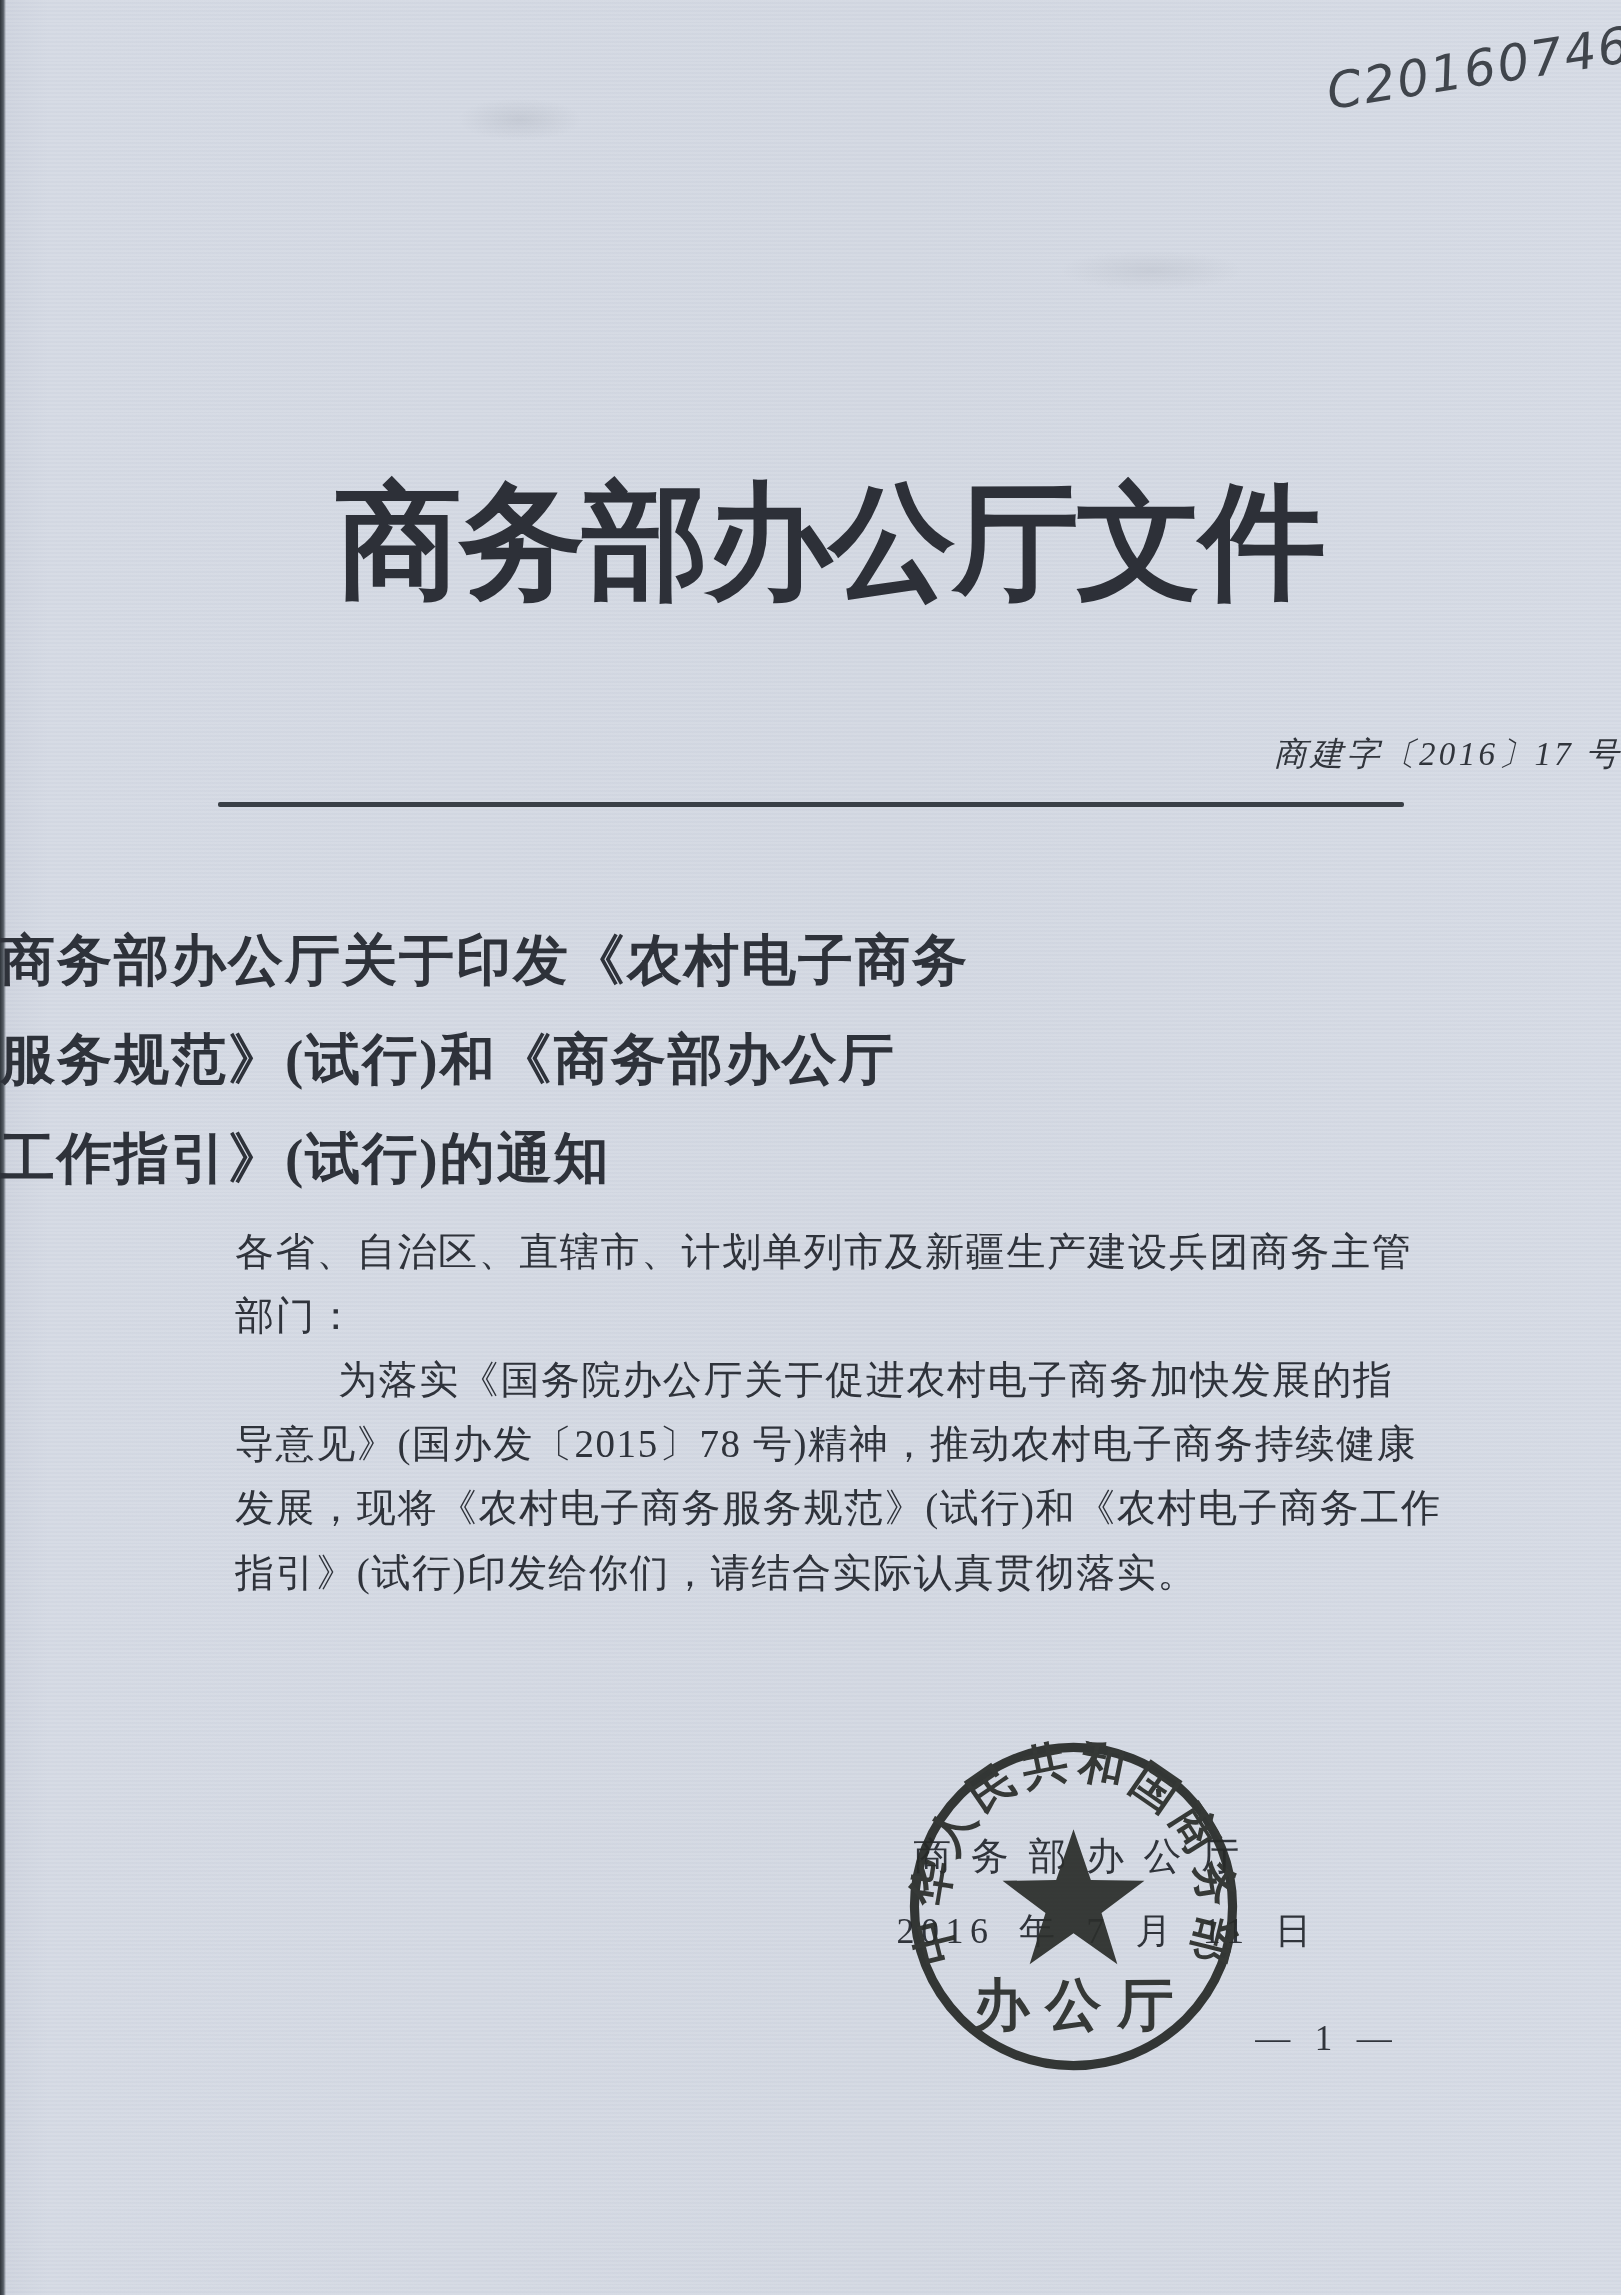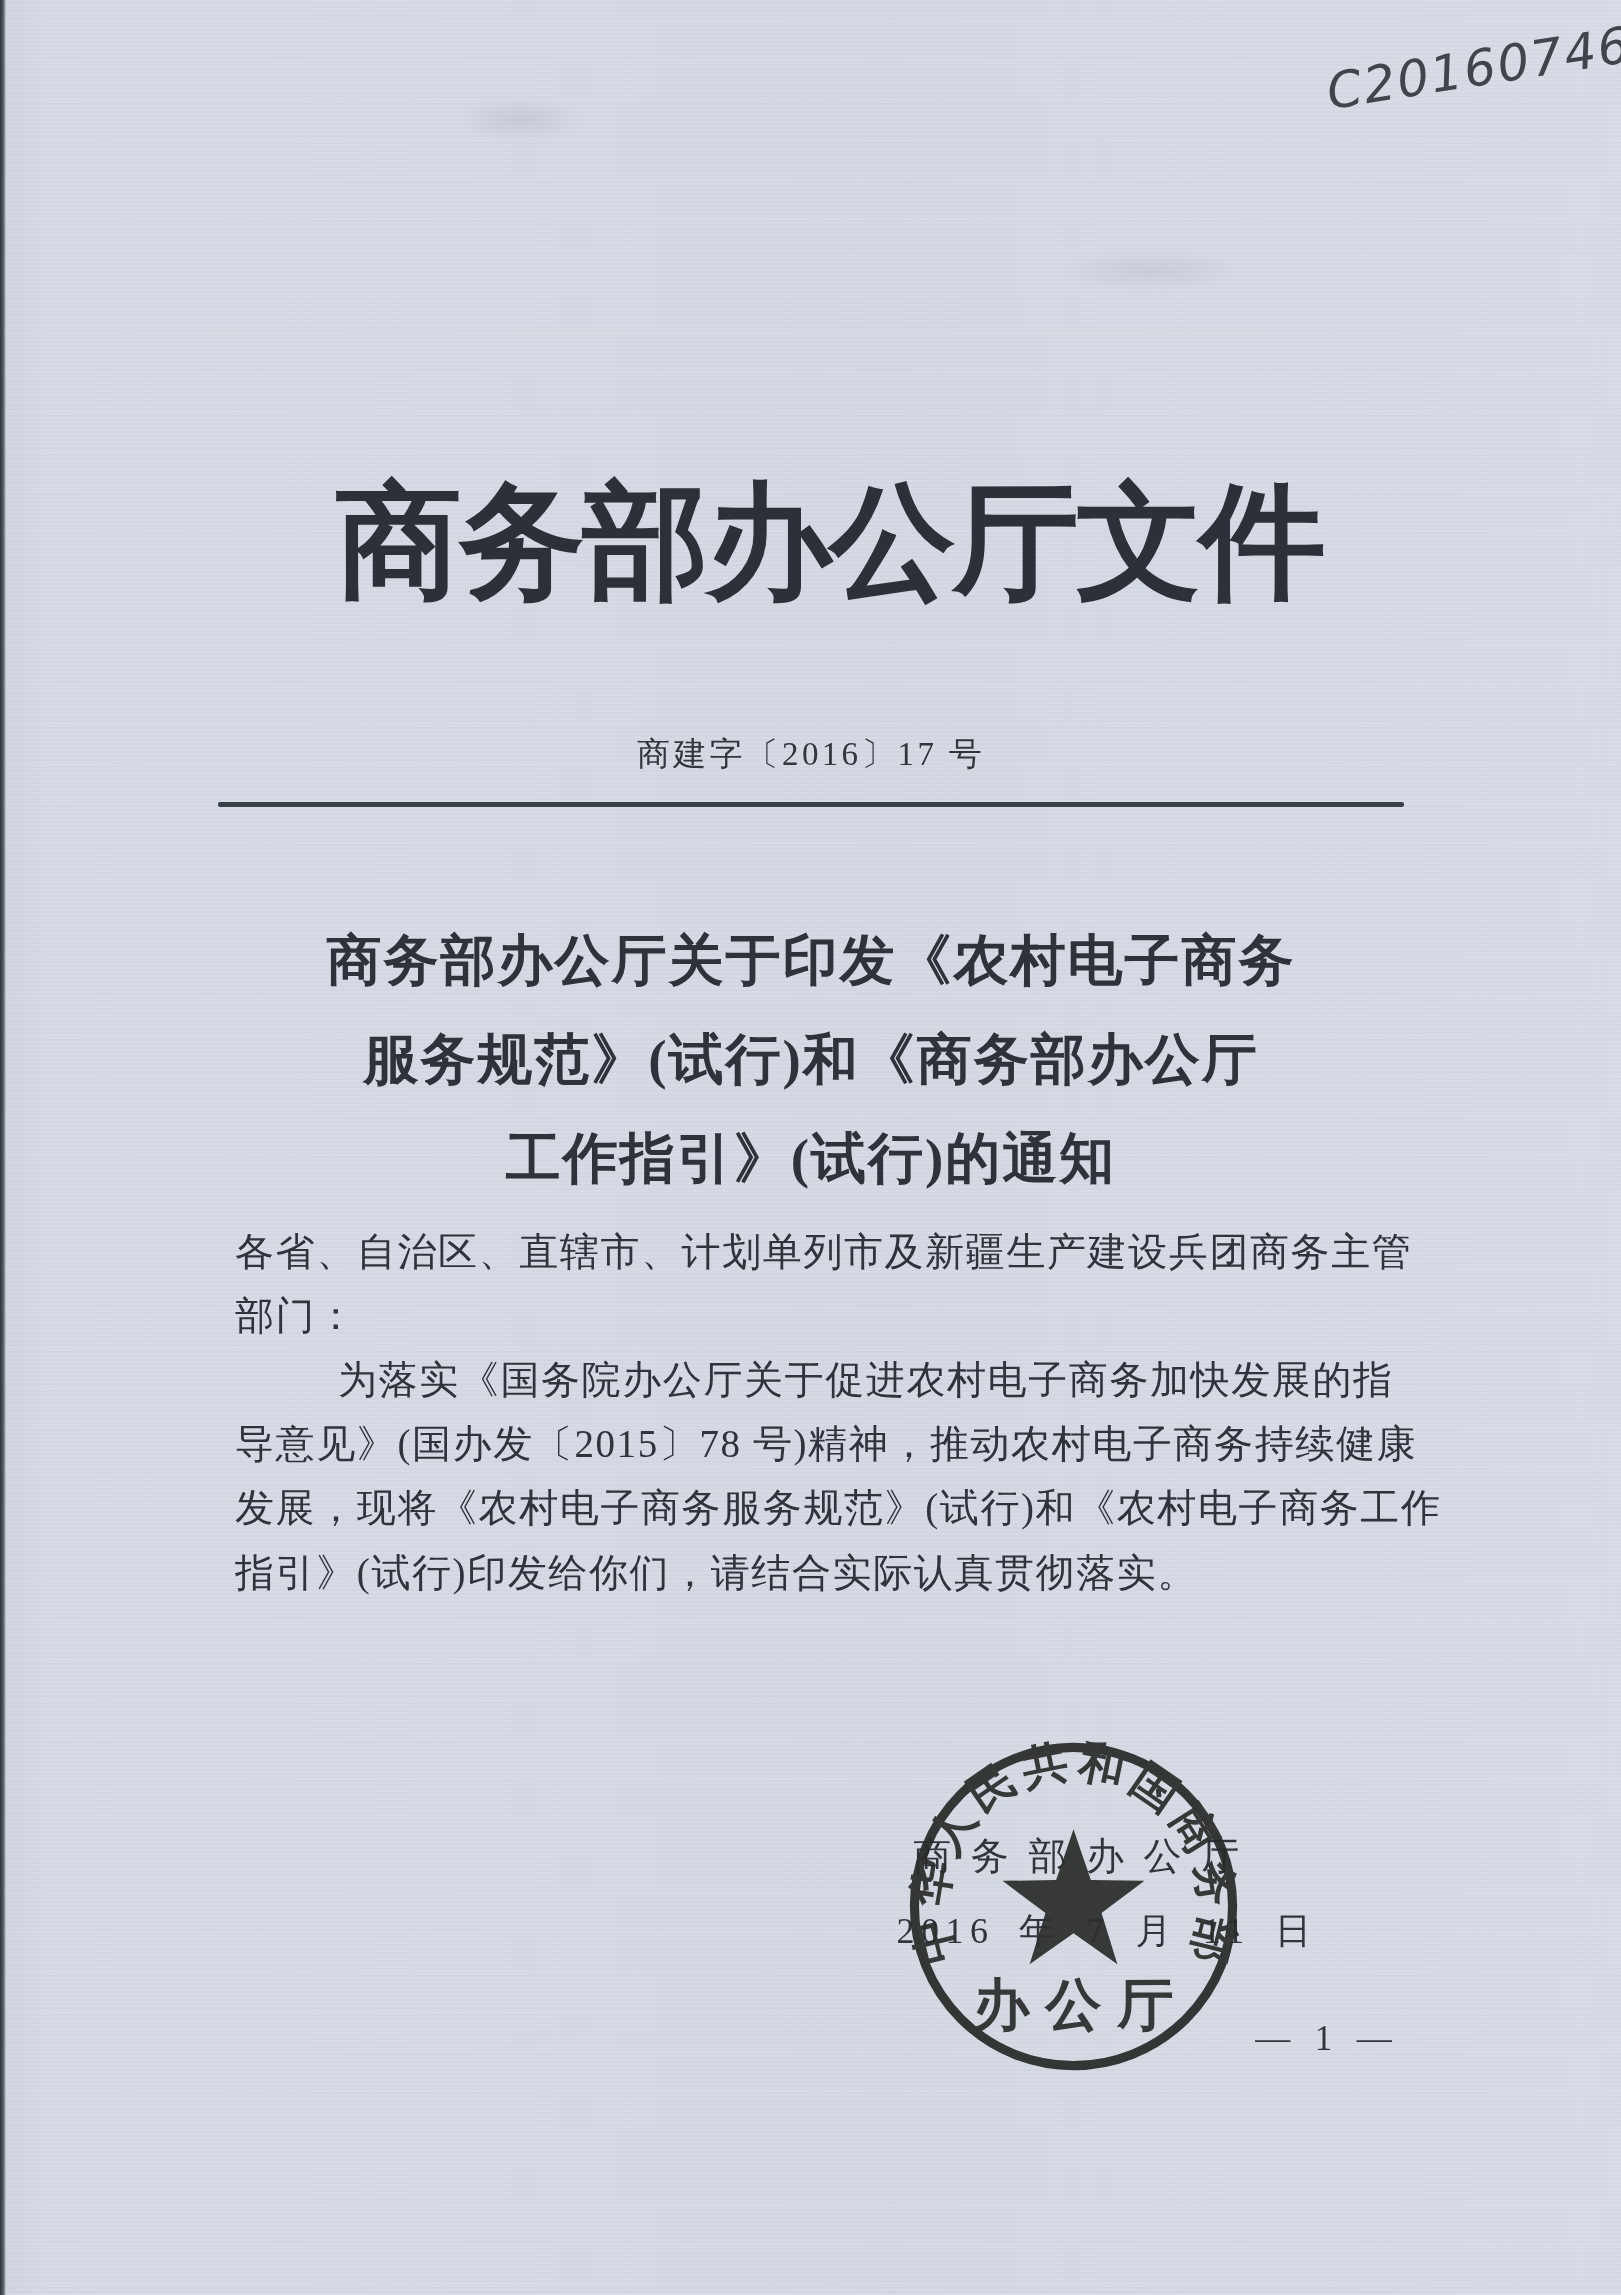--- a/index.html
+++ b/index.html
@@ -31,30 +31,31 @@
   }
   .org-title{
     position:absolute;top:459px;left:0;width:100%;
     text-align:center;font-size:126px;font-weight:700;
     letter-spacing:-2.6px;color:#2d3038;
     transform:translateX(18.3px);
     white-space:nowrap;
   }
   .doc-number{
     position:absolute;top:732px;left:0;width:100%;
-    text-align:center;font-size:33px;letter-spacing:3.3px;color:#31353c;
+    text-align:right;font-size:33px;letter-spacing:3.3px;color:#31353c;
     white-space:nowrap;
+    font-style:italic;
   }
   .rule{
     position:absolute;top:802px;left:218px;width:1186px;height:4.6px;
     background:#3a4047;border-radius:2px;
   }
   .doc-title{
     position:absolute;top:911px;left:0;width:100%;
-    text-align:center;font-size:55px;font-weight:700;
+    font-size:55px;font-weight:700;
     line-height:99px;letter-spacing:2px;color:#2e323a;
     white-space:nowrap;
   }
   .body-line{
     position:absolute;left:217px;height:47px;
     font-size:39px;letter-spacing:1.6px;color:#2f333b;
     white-space:nowrap;
     margin-left:18px;
   }
   .body-line.indent{left:320px;}

